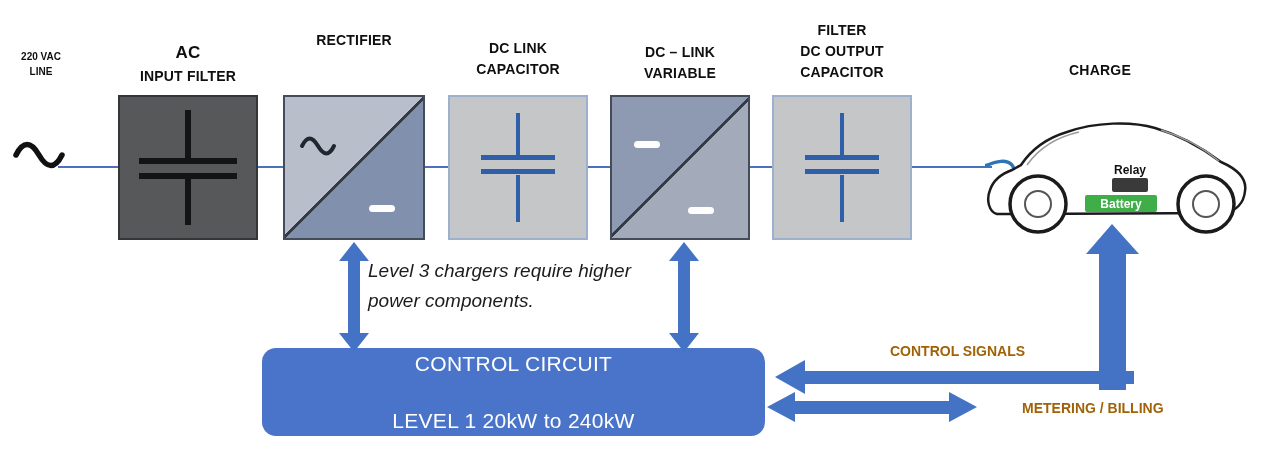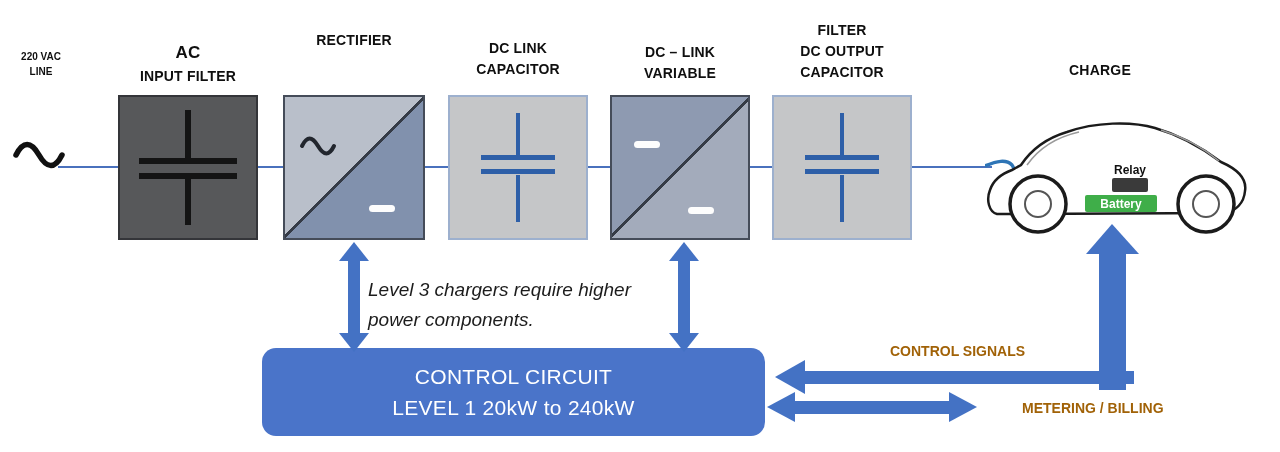--- a/index.html
+++ b/index.html
@@ -46,26 +46,26 @@
   .cap-blue .plate.p2 { top:51%; }
 
   
   .dash { position:absolute; width:26px; height:7px; border-radius:3.5px; background:#fdfdfd; }
 
   .sine-main { position:absolute; left:12px; top:140px; z-index:1; }
   .sine-small { position:absolute; left:14px; top:38px; }
 
   
   .note { position:absolute; left:368px; top:256px; font-style:italic; font-size:19px;
-          color:#1c1c1c; line-height:1.6; z-index:4;margin-top:19px; }
+          color:#1c1c1c; line-height:1.6; z-index:4; }
 
   
   .control-box { position:absolute; left:262px; top:348px; width:503px; height:88px;
                  background:#4a74c9; border-radius:14px; color:#ffffff; z-index:2;
-                 display:flex; flex-direction:column; align-items:center; justify-content:center;
+                 display:flex; flex-direction:column; align-items:center; justify-content:space-between;
                  font-size:21px; letter-spacing:.3px; line-height:1.5; }
 
   .ann { position:absolute; font-weight:bold; font-size:14px; color:#a16207; z-index:4; }
   .ann-cs { left:890px; top:343px; }
   .ann-mb { left:1022px; top:400px; }
 
   .arrows { position:absolute; left:0; top:0; z-index:3; pointer-events:none; }
   .car { position:absolute; left:985px; top:102px; z-index:2; }
 </style>
 </head>

